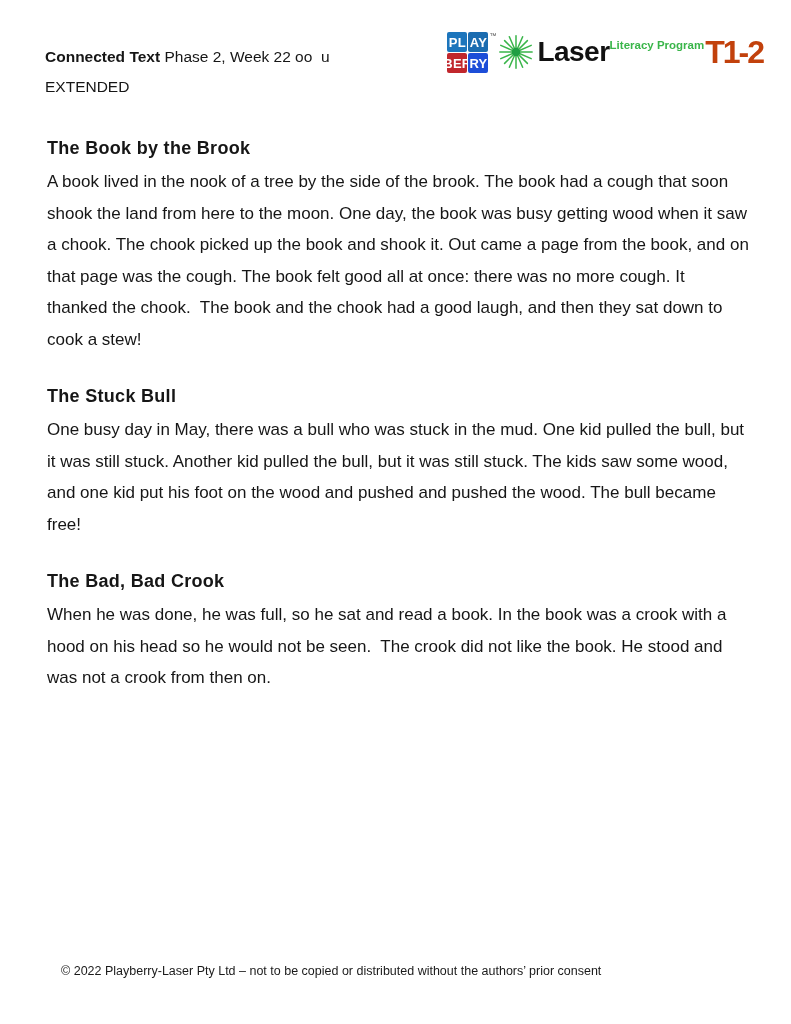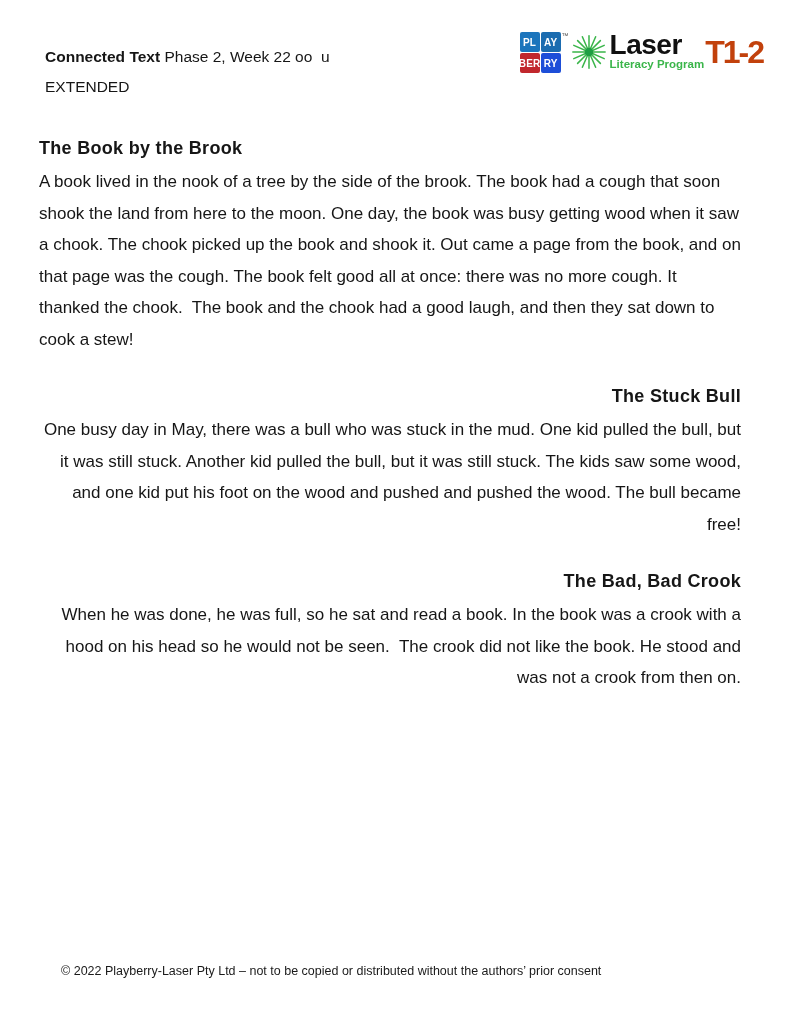--- a/index.html
+++ b/index.html
@@ -36,46 +36,46 @@
     grid-template-columns: 20px 20px;
     grid-template-rows: 20px 20px;
     gap: 1px;
     margin-top: 2px;
   }
   .puzzle .piece {
     display: flex;
     align-items: center;
     justify-content: center;
     color: #ffffff;
-    font-size: 10px;
+    font-size: 13px;
     font-weight: bold;
     border-radius: 2px;
     letter-spacing: 0.2px;
   }
   .tm { font-size: 7px; color: #555; align-self: flex-start; margin: 2px 1px 0 1px; }
   .starburst { width: 38px; height: 38px; margin: 0 2px 0 0; }
-  .brand-block { display: flex; flex-direction: column; justify-content: center; }
+  .brand-block { display: flex; flex-direction: row; justify-content: center; }
   .brand { font-size: 28px; font-weight: bold; color: #111; line-height: 26px; letter-spacing: -0.5px; }
   .subbrand { font-size: 11.5px; font-weight: bold; color: #3ab54a; line-height: 13px; }
   .level { font-size: 32px; font-weight: 800; color: #c2410c; letter-spacing: -2px; line-height: 40px; margin-left: 1px; }
 
   
   .main {
     position: absolute;
     top: 138px;
-    left: 39px;
+    left: 47px;
     width: 702px;
   }
   .story-title {
     font-size: 18px;
     font-weight: bold;
     margin: 0 0 7px 0;
     letter-spacing: 0.3px;
   }
-  .story + .story { margin-top: 31px; text-align: right; }
+  .story + .story { margin-top: 31px; }
   .story p {
     margin: 0;
     font-size: 17px;
     line-height: 31.5px;
     white-space: pre-wrap;
   }
 
   
   .footer {
     position: absolute;

